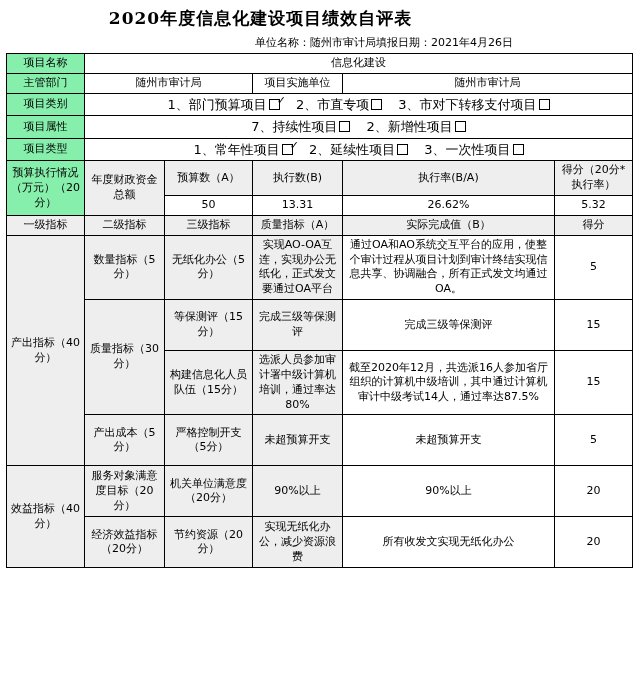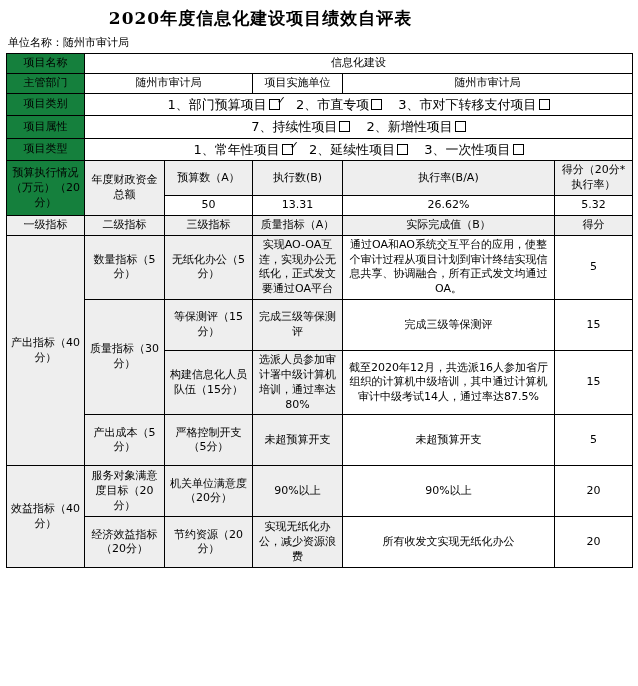--- a/index.html
+++ b/index.html
@@ -13,39 +13,39 @@
   .title{
     text-align:center;
     font-weight:bold;
     font-size:17px;
     letter-spacing:1px;
     margin:3px 0 5px 0;
     font-family:"DejaVu Serif","Liberation Serif",serif;
   }
   .subhead{
     display:flex;
-    justify-content:space-between;
+    justify-content:flex-end;
     font-size:11px;
     padding:0 2px 3px 2px;
   }
   table{
     border-collapse:collapse;
     width:626px;
     table-layout:fixed;
   }
   td{
     border:1px solid #000;
     font-size:11px;
     text-align:center;
     vertical-align:middle;
     padding:2px 3px;
     line-height:1.35;
     word-break:break-all;
   }
-  .lbl{background:#15803d;margin-top:48px;}
+  .lbl{background:#86efac;margin-top:48px;}
   .shade{background:#eeeeee;}
   .opts{font-size:13px;}
   .opt{display:inline-block;margin:0 6px;white-space:nowrap;}
   .box{
     display:inline-block;
     width:9px;height:9px;
     border:1px solid #000;
     vertical-align:-1px;
     margin-left:2px;
     position:relative;
@@ -63,20 +63,23 @@
 <body>
 
 <div class="page">
 
   <div class="title">2020年度信息化建设项目绩效自评表</div>
 
   <div class="subhead">
     <div>
       <span>单位名称：</span><span>随州市审计局</span>
     </div>
+    <div>
+      <span>填报日期：</span><span>2021年4月26日</span>
+    </div>
   </div>
 
   <table>
     <colgroup>
       <col style="width:78px">
       <col style="width:80px">
       <col style="width:88px">
       <col style="width:90px">
       <col style="width:212px">
       <col style="width:78px">

